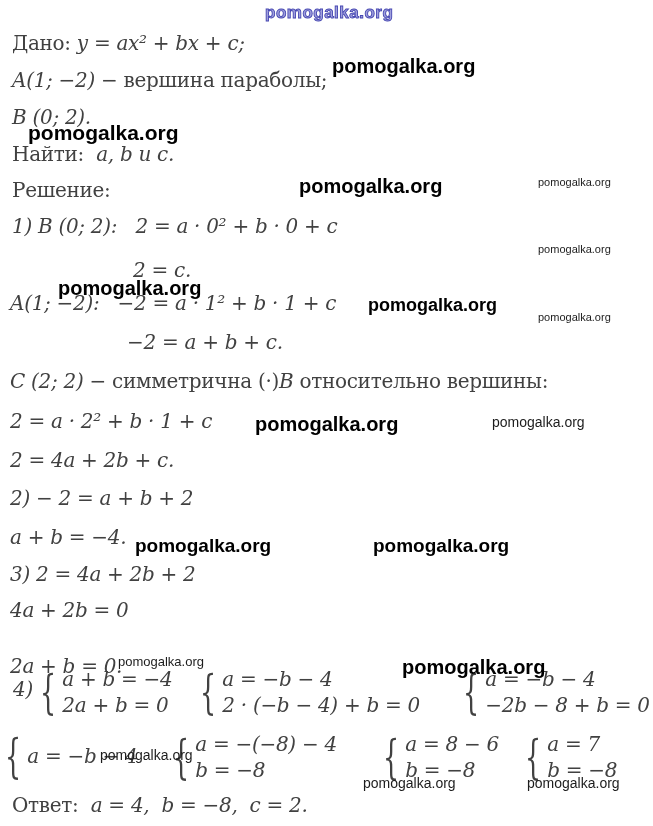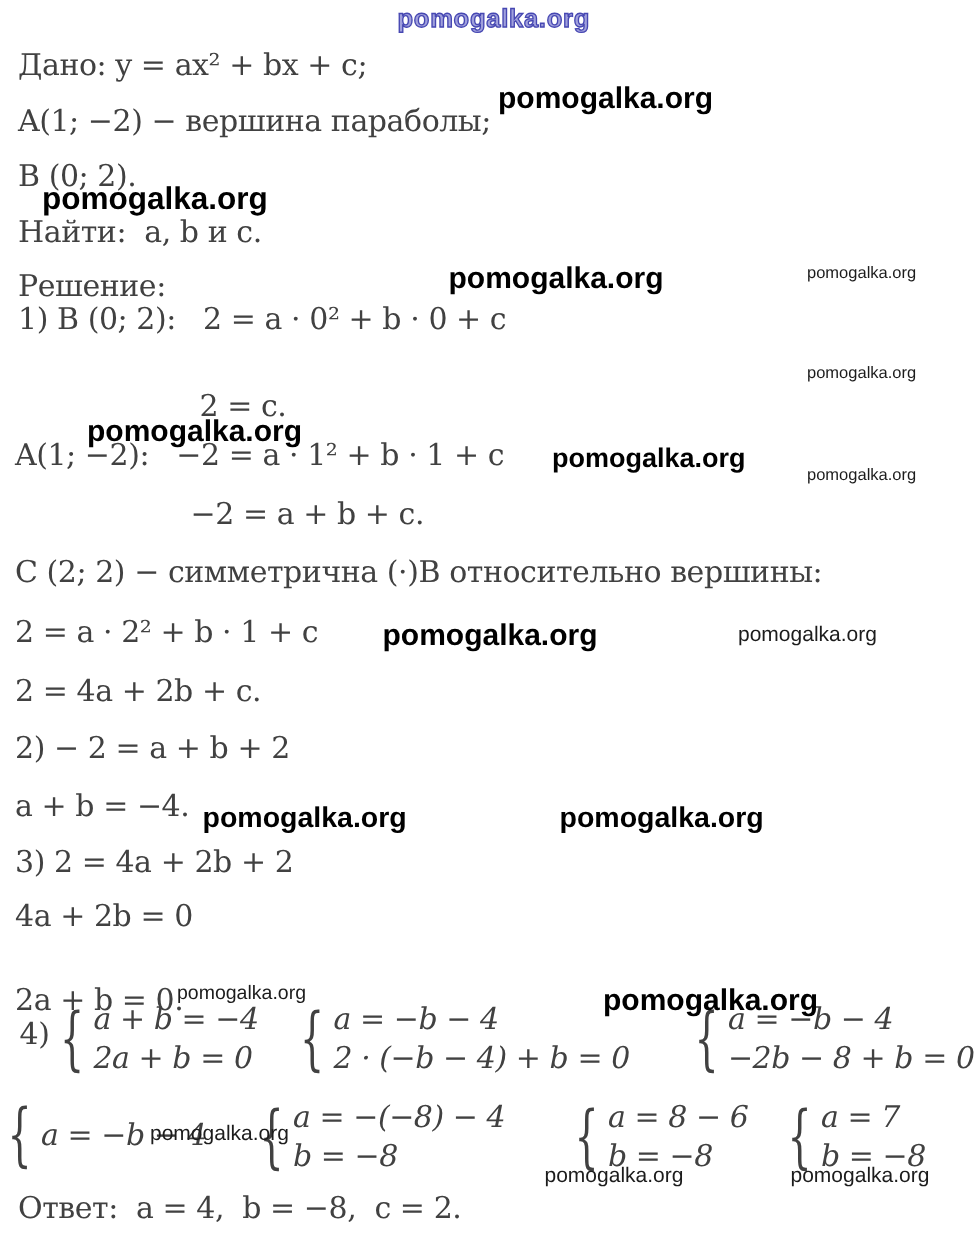--- a/index.html
+++ b/index.html
@@ -12,21 +12,21 @@
     font-family: "DejaVu Serif", serif;
     color: #414141;
   }
   .line {
     position: absolute;
     font-size: 20px;
     line-height: 1.15;
     white-space: pre;
     letter-spacing: -0.3px;
   }
-  .math { }
+  .math { font-style: italic; }
   .rm { font-style: normal; }
   .system {
     position: absolute;
     display: flex;
     align-items: center;
   }
   .brace {
     font-style: normal;
     font-size: 46px;
     line-height: 50px;
@@ -85,21 +85,21 @@
   <div class="line" style="left:12px; top:32px;"><span class="rm">Дано: </span><span class="math">y = ax² + bx + c;</span></div>
 
   <div class="line" style="left:12px; top:69px;"><span class="math">A(1; −2) − </span><span class="rm">вершина параболы;</span></div>
 
   <div class="line math" style="left:12px; top:106px;">B (0; 2).</div>
 
   <div class="line" style="left:12px; top:143px;"><span class="rm">Найти:  </span><span class="math">a, b и c.</span></div>
 
   <div class="line rm" style="left:12px; top:179px;">Решение:</div>
 
-  <div class="line math" style="left:12px; top:201px;">1) B (0; 2):   2 = a · 0² + b · 0 + c</div>
+  <div class="line math" style="left:12px; top:215px;">1) B (0; 2):   2 = a · 0² + b · 0 + c</div>
   <div class="line math" style="left:133px; top:259px;">2 = c.</div>
 
   <div class="line math" style="left:10px; top:292px;">A(1; −2):   −2 = a · 1² + b · 1 + c</div>
   <div class="line math" style="left:127px; top:331px;">−2 = a + b + c.</div>
 
   <div class="line" style="left:10px; top:370px;"><span class="math">C (2; 2) − </span><span class="rm">симметрична (·)</span><span class="math">B</span><span class="rm"> относительно вершины:</span></div>
 
   <div class="line math" style="left:10px; top:410px;">2 = a · 2² + b · 1 + c</div>
   <div class="line math" style="left:10px; top:449px;">2 = 4a + 2b + c.</div>
 

